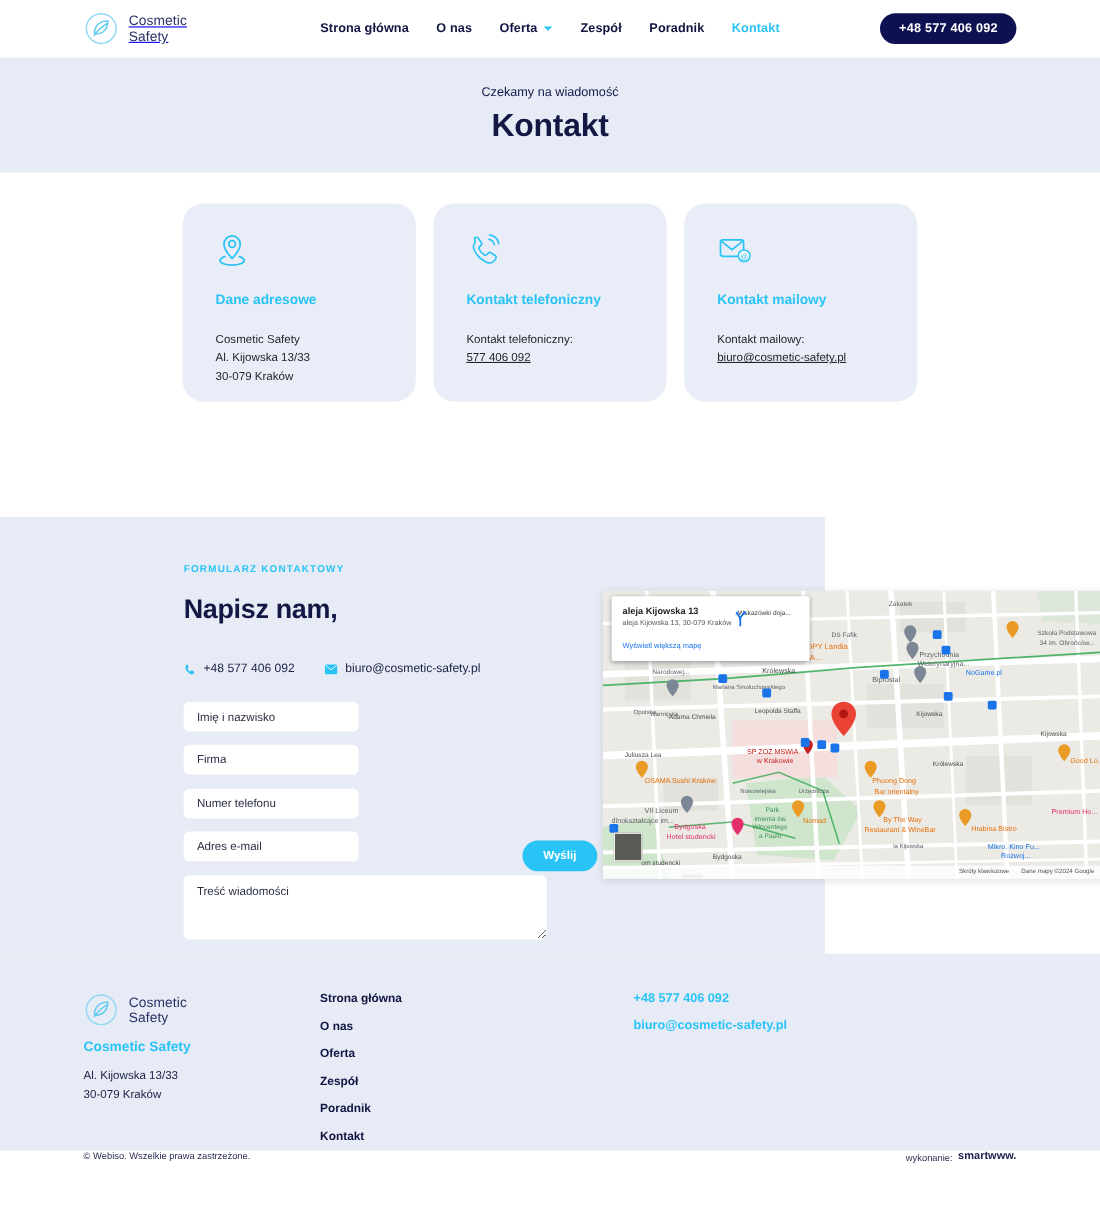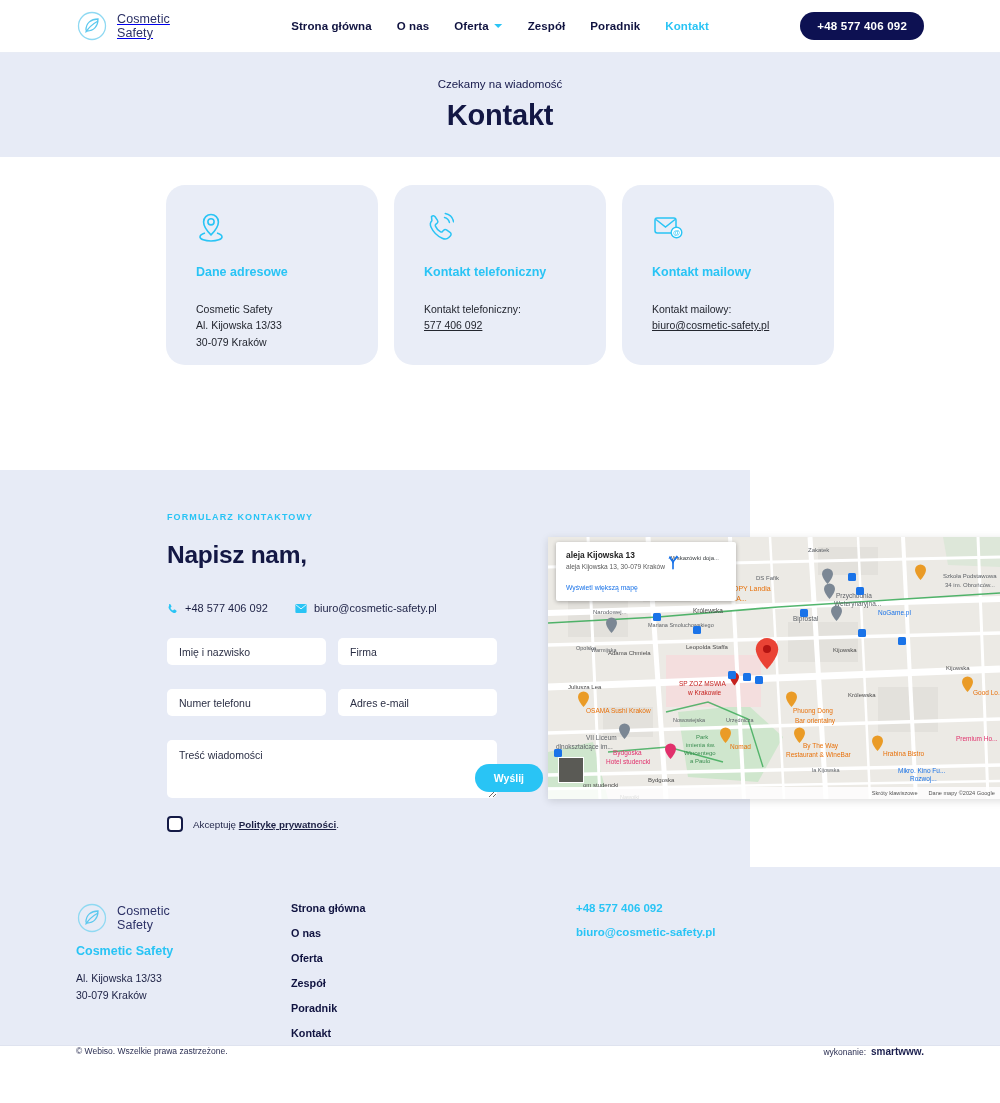--- a/index.html
+++ b/index.html
@@ -76,21 +76,21 @@
     color: #29c4f5; text-transform: uppercase; margin-bottom: 17px;
   }
   .form-heading { font-size: 24.5px; font-weight: bold; line-height: 1.28; color: #131744; letter-spacing: -.3px; }
   .contact-inline { display: flex; gap: 27px; margin-top: 32px; align-items: center; }
   .contact-inline span.ci {
     display: inline-flex; align-items: center; gap: 7px; font-size: 11px; color: #1c2044;
   }
   .mini-icon { color: #29c4f5; display: inline-flex; }
 
   .form-grid { margin-top: 24px; width: 330px; }
-  .row { display: flex; gap: 12px; margin-bottom: 24px; }
+  .row { display: flex; gap: 12px; margin-bottom: 13px; flex-direction: column; }
   .fld {
     background: #ffffff; border: none; border-radius: 5px;
     height: 27px; padding: 0 12px; font-size: 10.5px; color: #1c2044;
     font-family: "Liberation Sans", sans-serif; width: 159px;
   }
   .fld::placeholder { color: #2b2f45; opacity: 1; }
   textarea.fld {
     width: 330px; height: 58px; padding-top: 8px; resize: vertical; line-height: 1.4;
   }
   .consent-row { display: flex; align-items: center; justify-content: space-between; width: 330px; margin-top: 14px; }
@@ -278,28 +278,20 @@
     <div class="row">
       <input class="fld" type="text" placeholder="Imię i nazwisko" style="">
       <input class="fld" type="text" placeholder="Firma" style="">
     </div>
     <div class="row">
       <input class="fld" type="text" placeholder="Numer telefonu" style="">
       <input class="fld" type="text" placeholder="Adres e-mail" style="">
     </div>
     <textarea class="fld" placeholder="Treść wiadomości" style=""></textarea>
 
-    <div class="consent-row">
-      <div class="consent">
-        <div class="chk"></div>
-        <div class="consent-label">
-          <span>Akceptuję </span><a href="#">Politykę prywatności</a><span>.</span>
-        </div>
-      </div>
-    </div>
   </form>
 
   <button class="submit-btn">Wyślij</button>
 </section>
 
 <div class="map">
   <svg viewBox="0 0 452 262" width="452" height="262">
     <rect width="452" height="262" fill="#eceae5"></rect>
 
     <path d="M130 175 L200 168 L235 200 L210 245 L140 240 Z" fill="#cfe6cd"></path>

